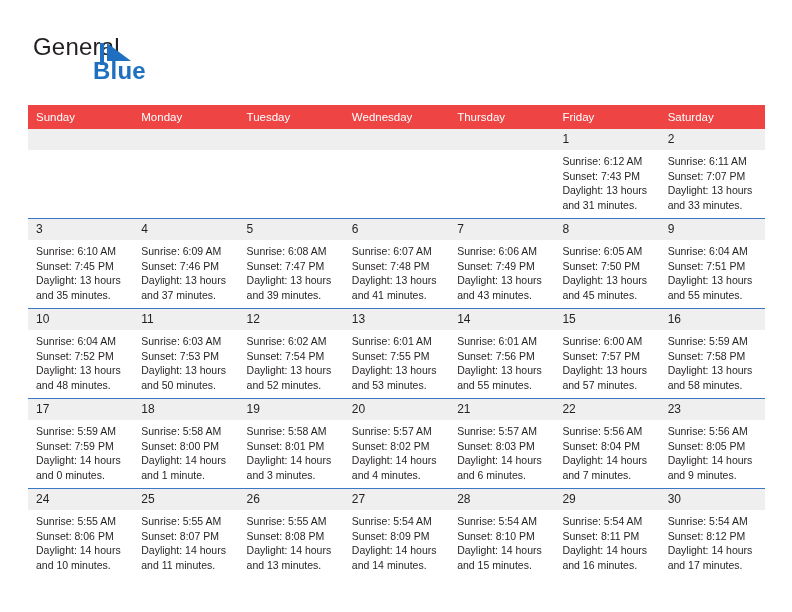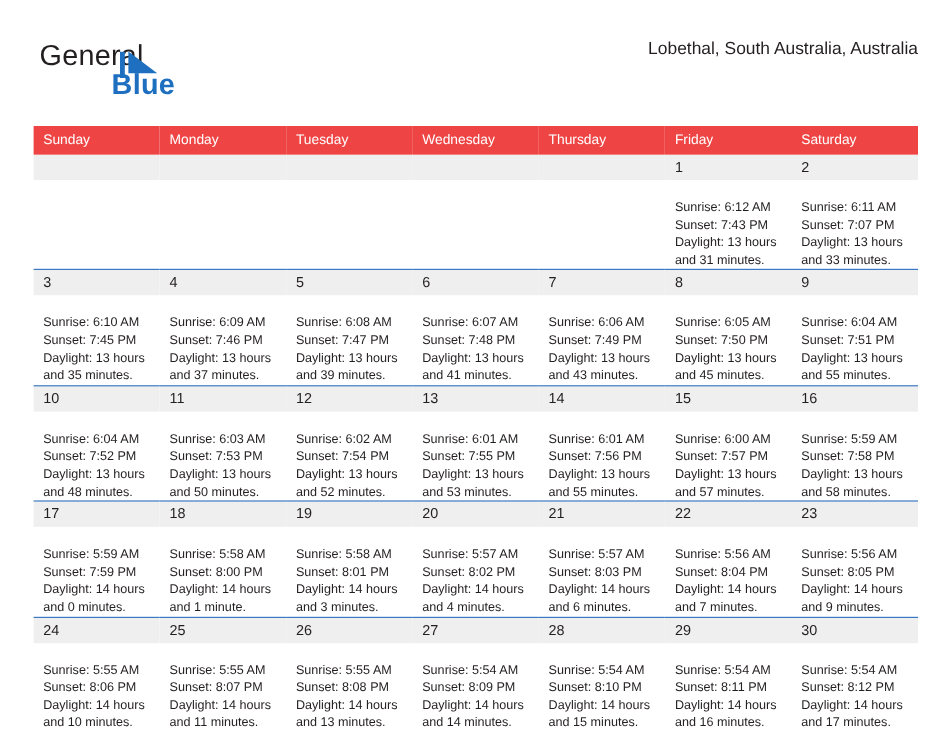--- a/index.html
+++ b/index.html
@@ -123,21 +123,21 @@
     line-height: 17px;
     color: #231f20;
     padding: 2px 0 2px 8px;
     height: 17px;
     box-sizing: content-box;
   }
   .daynum.empty {
     color: transparent;
   }
   .dayinfo {
-    padding: 16px 6px 0 8px;
+    padding: 4px 6px 0 8px;
     font-size: 10.5px;
     line-height: 14.6px;
     color: #231f20;
   }
   .dayinfo div { white-space: nowrap; }
   .dayinfo .daylight { white-space: normal; }
 </style>
 </head>
 <body>
 
@@ -150,21 +150,20 @@
       <span class="brand-mark">
         <svg width="38" height="22" viewBox="0 0 38 22" xmlns="http://www.w3.org/2000/svg">
           <rect x="0" y="0" width="4" height="22" fill="#1e6fc0"></rect>
           <polygon points="7,0 7,18 31,18" fill="#1e6fc0"></polygon>
         </svg>
       </span>
       <span class="brand-blue">Blue</span>
     </div>
 
     <div class="title-block">
-      <div class="cal-subtitle">Lobethal, South Australia, Australia</div>
     </div>
 
   </div>
 
   <table class="calendar">
     <thead>
       <tr>
         <th>Sunday</th>
         <th>Monday</th>
         <th>Tuesday</th>

